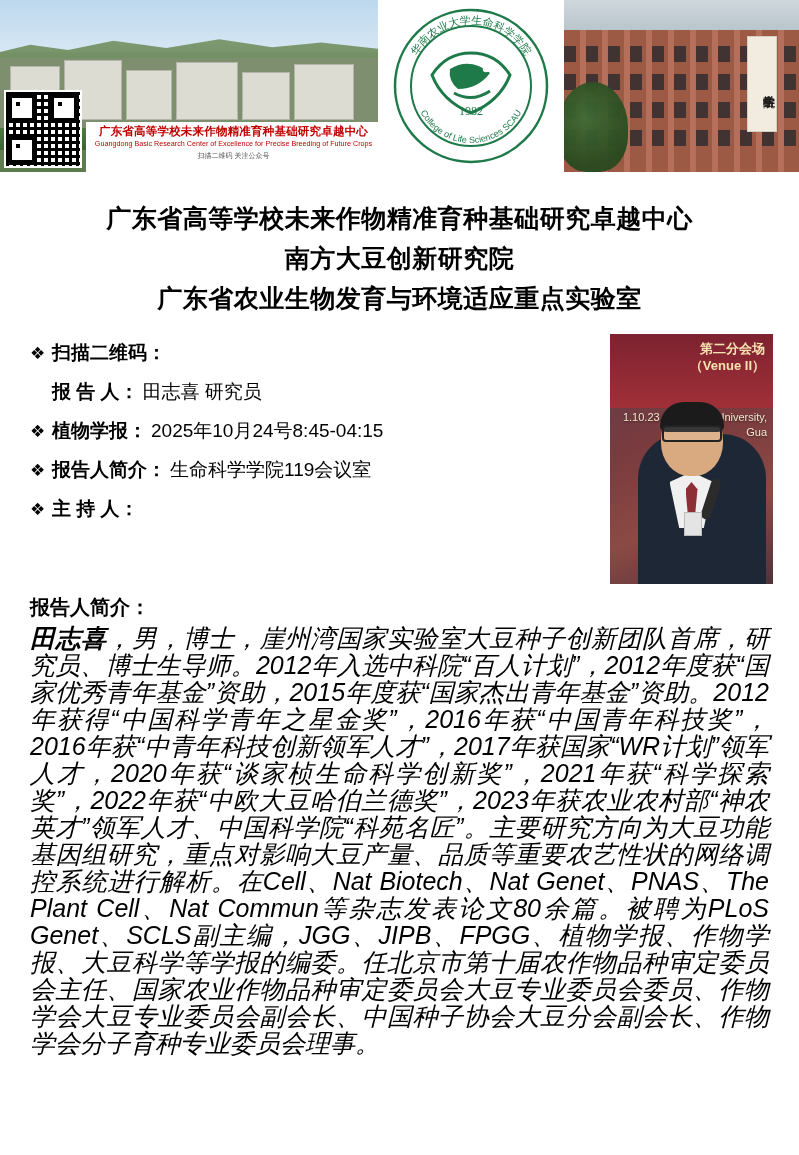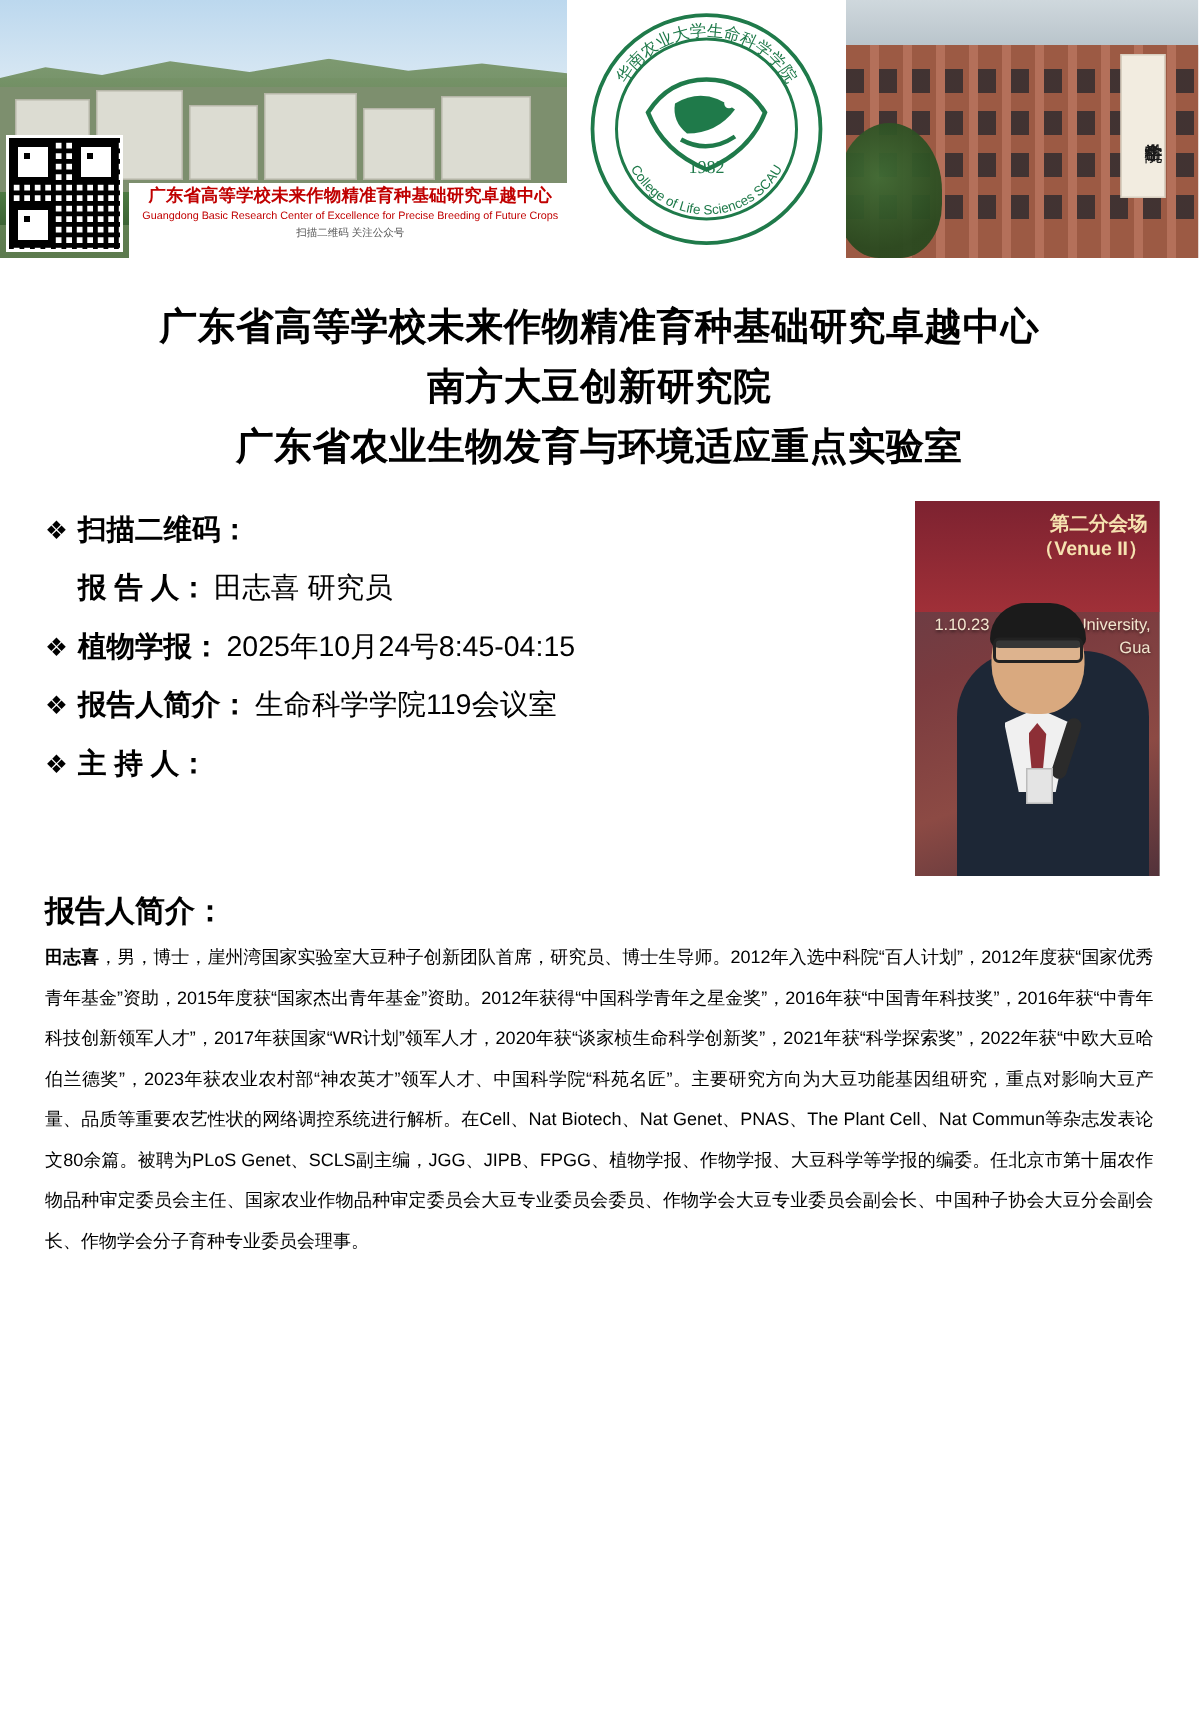--- a/index.html
+++ b/index.html
@@ -341,24 +341,25 @@
   .bio {
     margin-top: 24px;
     padding: 0 30px;
   }
   .bio-title {
     font-size: 20px;
     font-weight: bold;
     margin-bottom: 4px;
   }
   .bio-text {
-    font-size: 12px;
+    font-size: 25px;
     line-height: 27px;
     text-align: justify;
     text-justify: inter-character;
+    font-style: italic;
   }
   .bio-text .nm { font-weight: bold; }
 </style>
 </head>
 <body>
 
 <div class="page">
 
   <div class="banner">
 

